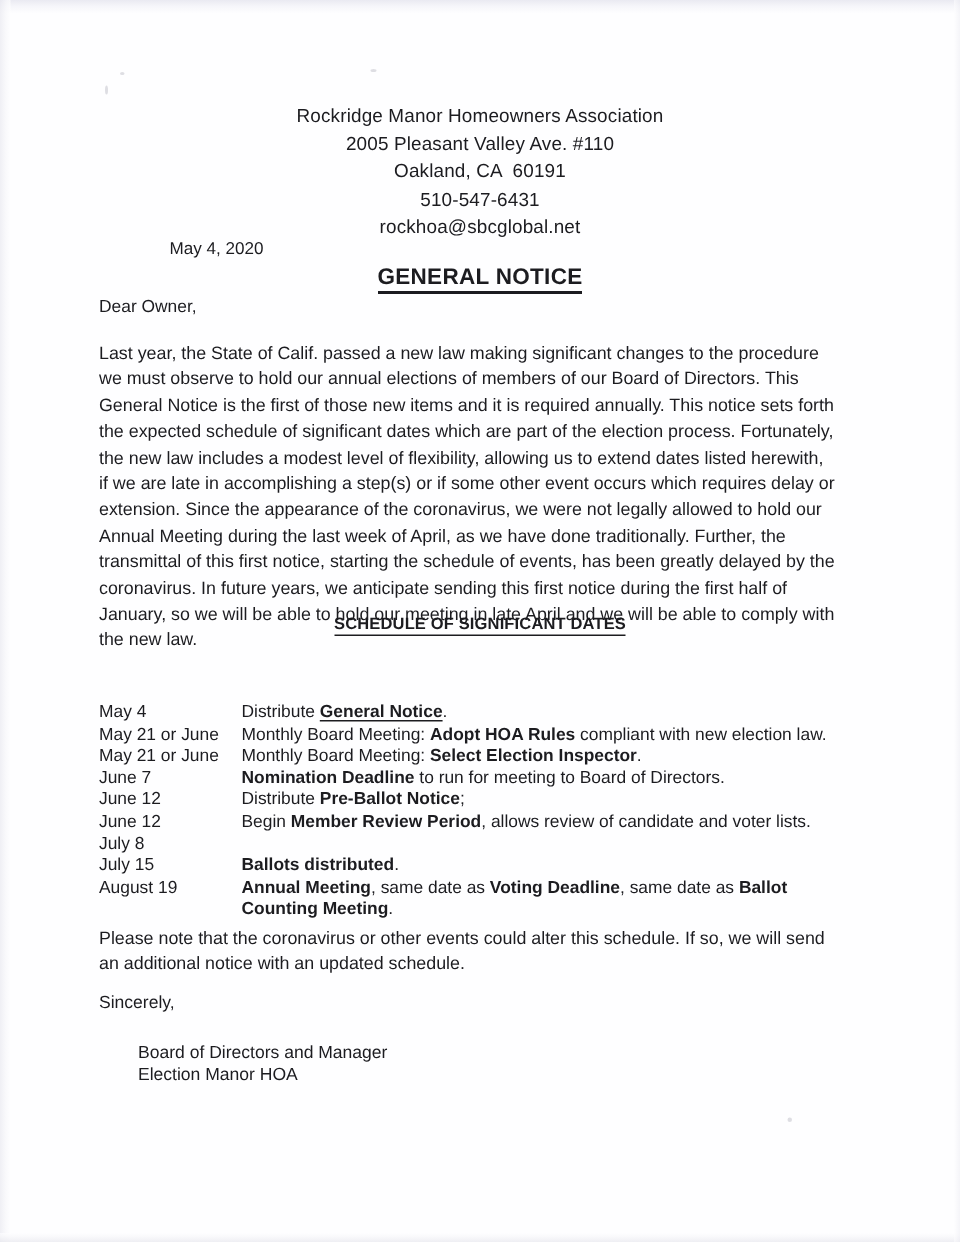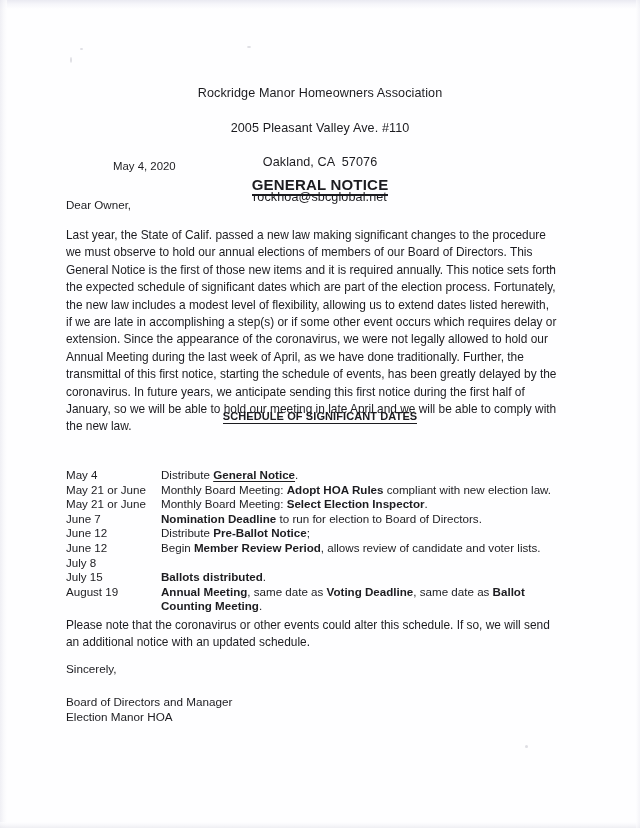--- a/index.html
+++ b/index.html
@@ -84,21 +84,21 @@
   .letterhead {
     position: absolute;
     left: 0;
     right: 0;
     top: 68px;
     text-align: center;
     font-size: 12.6px;
     line-height: 18.6px;
     letter-spacing: .1px;
   }
-  .letterhead div { white-space: pre; margin-top: 16px; }
+  .letterhead div { white-space: pre; }
 
   .date-line {
     position: absolute;
     left: 66px;
     top: 160px;
     font-size: 11.4px;
     margin-left: 47px;
   }
 
   .main-title {
@@ -193,21 +193,21 @@
     font-size: 11.7px;
   }
 
   .signature-block {
     position: absolute;
     left: 66px;
     top: 694px;
     font-size: 11.7px;
     line-height: 15.4px;
   }
-  .signature-block div { white-space: pre; }
+  .signature-block div { white-space: pre; margin-left: 26px; }
 </style>
 </head>
 <body>
 
 <div class="scan-page">
   <div class="scan-edge-top"></div>
   <div class="scan-edge-left"></div>
   <div class="scan-edge-bottom"></div>
   <div class="scan-edge-right"></div>
   <div class="scan-speck" style="left:80px;top:48px;width:3px;height:2px;"></div>
@@ -215,21 +215,22 @@
   <div class="scan-speck" style="left:525px;top:745px;width:3px;height:3px;"></div>
   <div class="scan-speck" style="left:70px;top:57px;width:2px;height:6px;"></div>
   <div class="stray-dash"></div>
 </div>
 
 <div class="doc">
 
   <div class="letterhead">
     <div>Rockridge Manor Homeowners Association</div>
     <div>2005 Pleasant Valley Ave. #110</div>
-    <div>Oakland, CA  57076</div>
+    <div>Oakland, CA  60191</div>
+    <div>510-547-6431</div>
     <div>rockhoa@sbcglobal.net</div>
   </div>
 
   <div class="date-line">May 4, 2020</div>
 
   <div class="main-title">
     <span>GENERAL NOTICE</span>
   </div>
 
   <div class="salutation">Dear Owner,</div>
@@ -248,21 +249,21 @@
       <div class="sched-row">
         <div class="sched-date">May 21 or June</div>
         <div class="sched-desc"><span>Monthly Board Meeting:  </span><b>Adopt HOA Rules</b><span> compliant with new election law.</span></div>
       </div>
       <div class="sched-row">
         <div class="sched-date">May 21 or June</div>
         <div class="sched-desc"><span>Monthly Board Meeting:  </span><b>Select Election Inspector</b><span>.</span></div>
       </div>
       <div class="sched-row">
         <div class="sched-date">June 7</div>
-        <div class="sched-desc"><b>Nomination Deadline</b><span> to run for election to Board of Directors.</span></div>
+        <div class="sched-desc"><b>Nomination Deadline</b><span> to run for meeting to Board of Directors.</span></div>
       </div>
       <div class="sched-row">
         <div class="sched-date">June 12</div>
         <div class="sched-desc"><span>Distribute </span><b>Pre-Ballot Notice</b><span>;</span></div>
       </div>
       <div class="sched-row">
         <div class="sched-date">June 12</div>
         <div class="sched-desc"><span>Begin </span><b>Member Review Period</b><span>, allows review of candidate and voter lists.</span></div>
       </div>
       <div class="sched-row">

